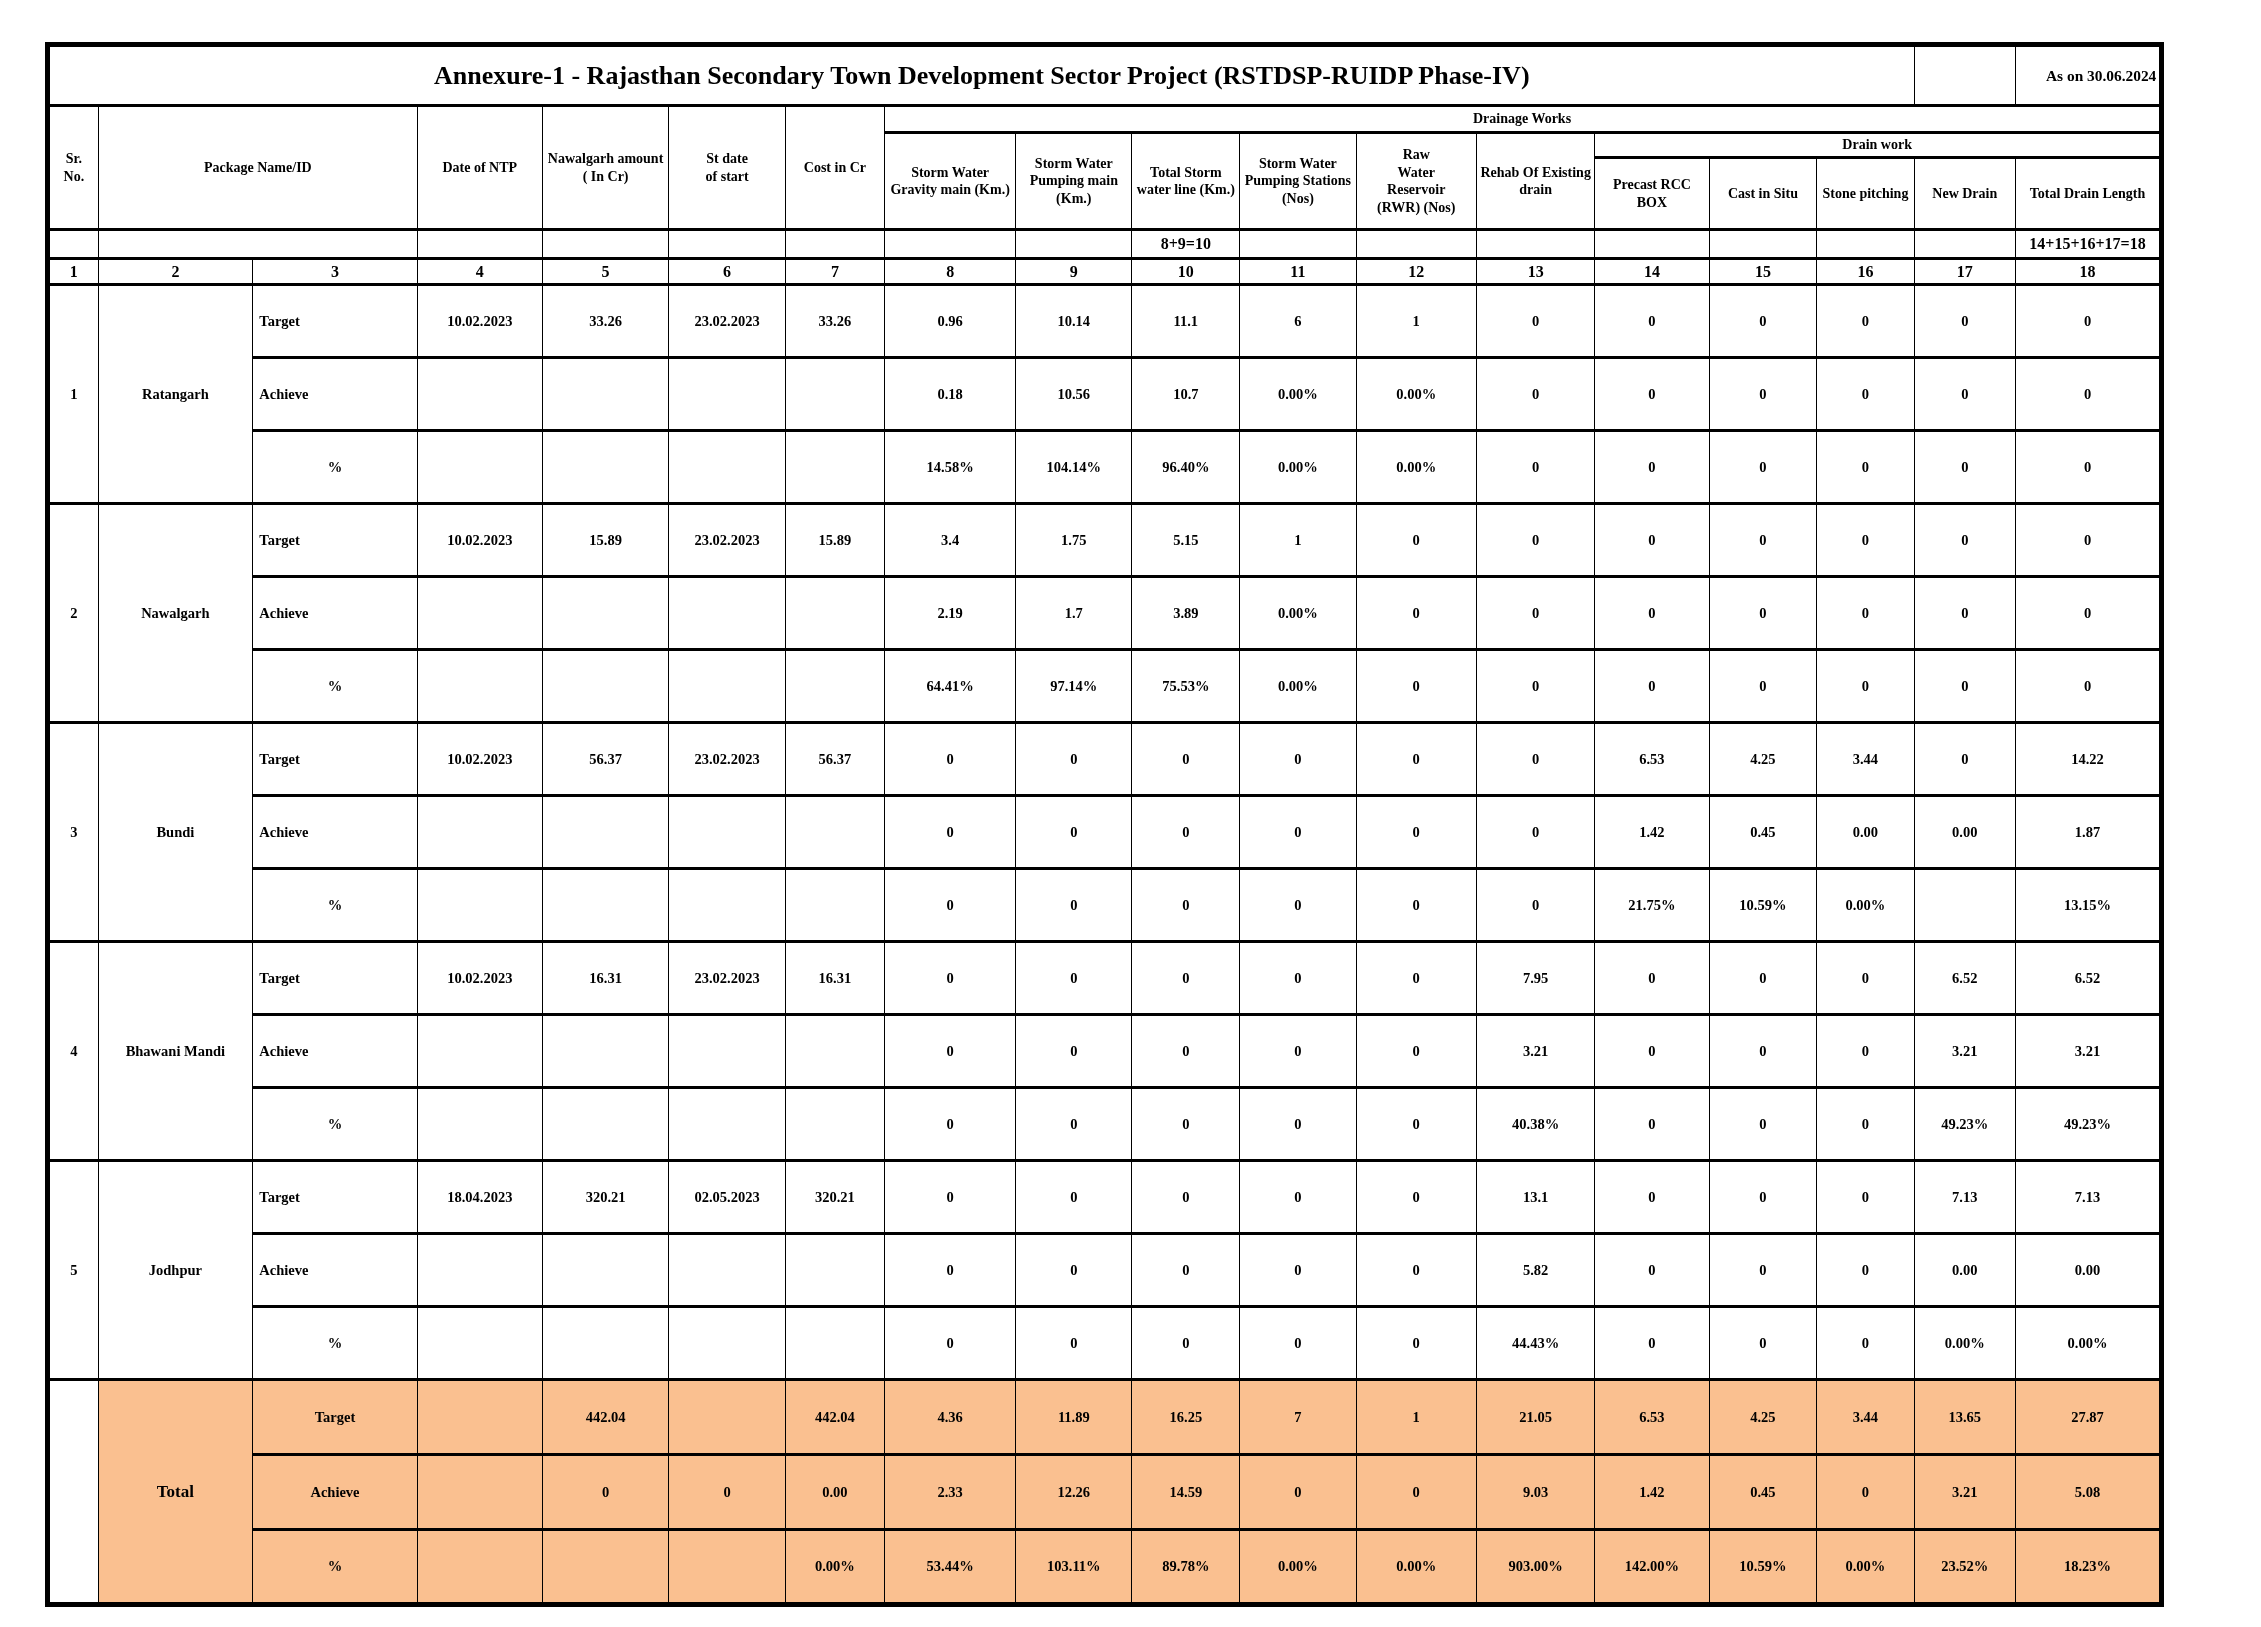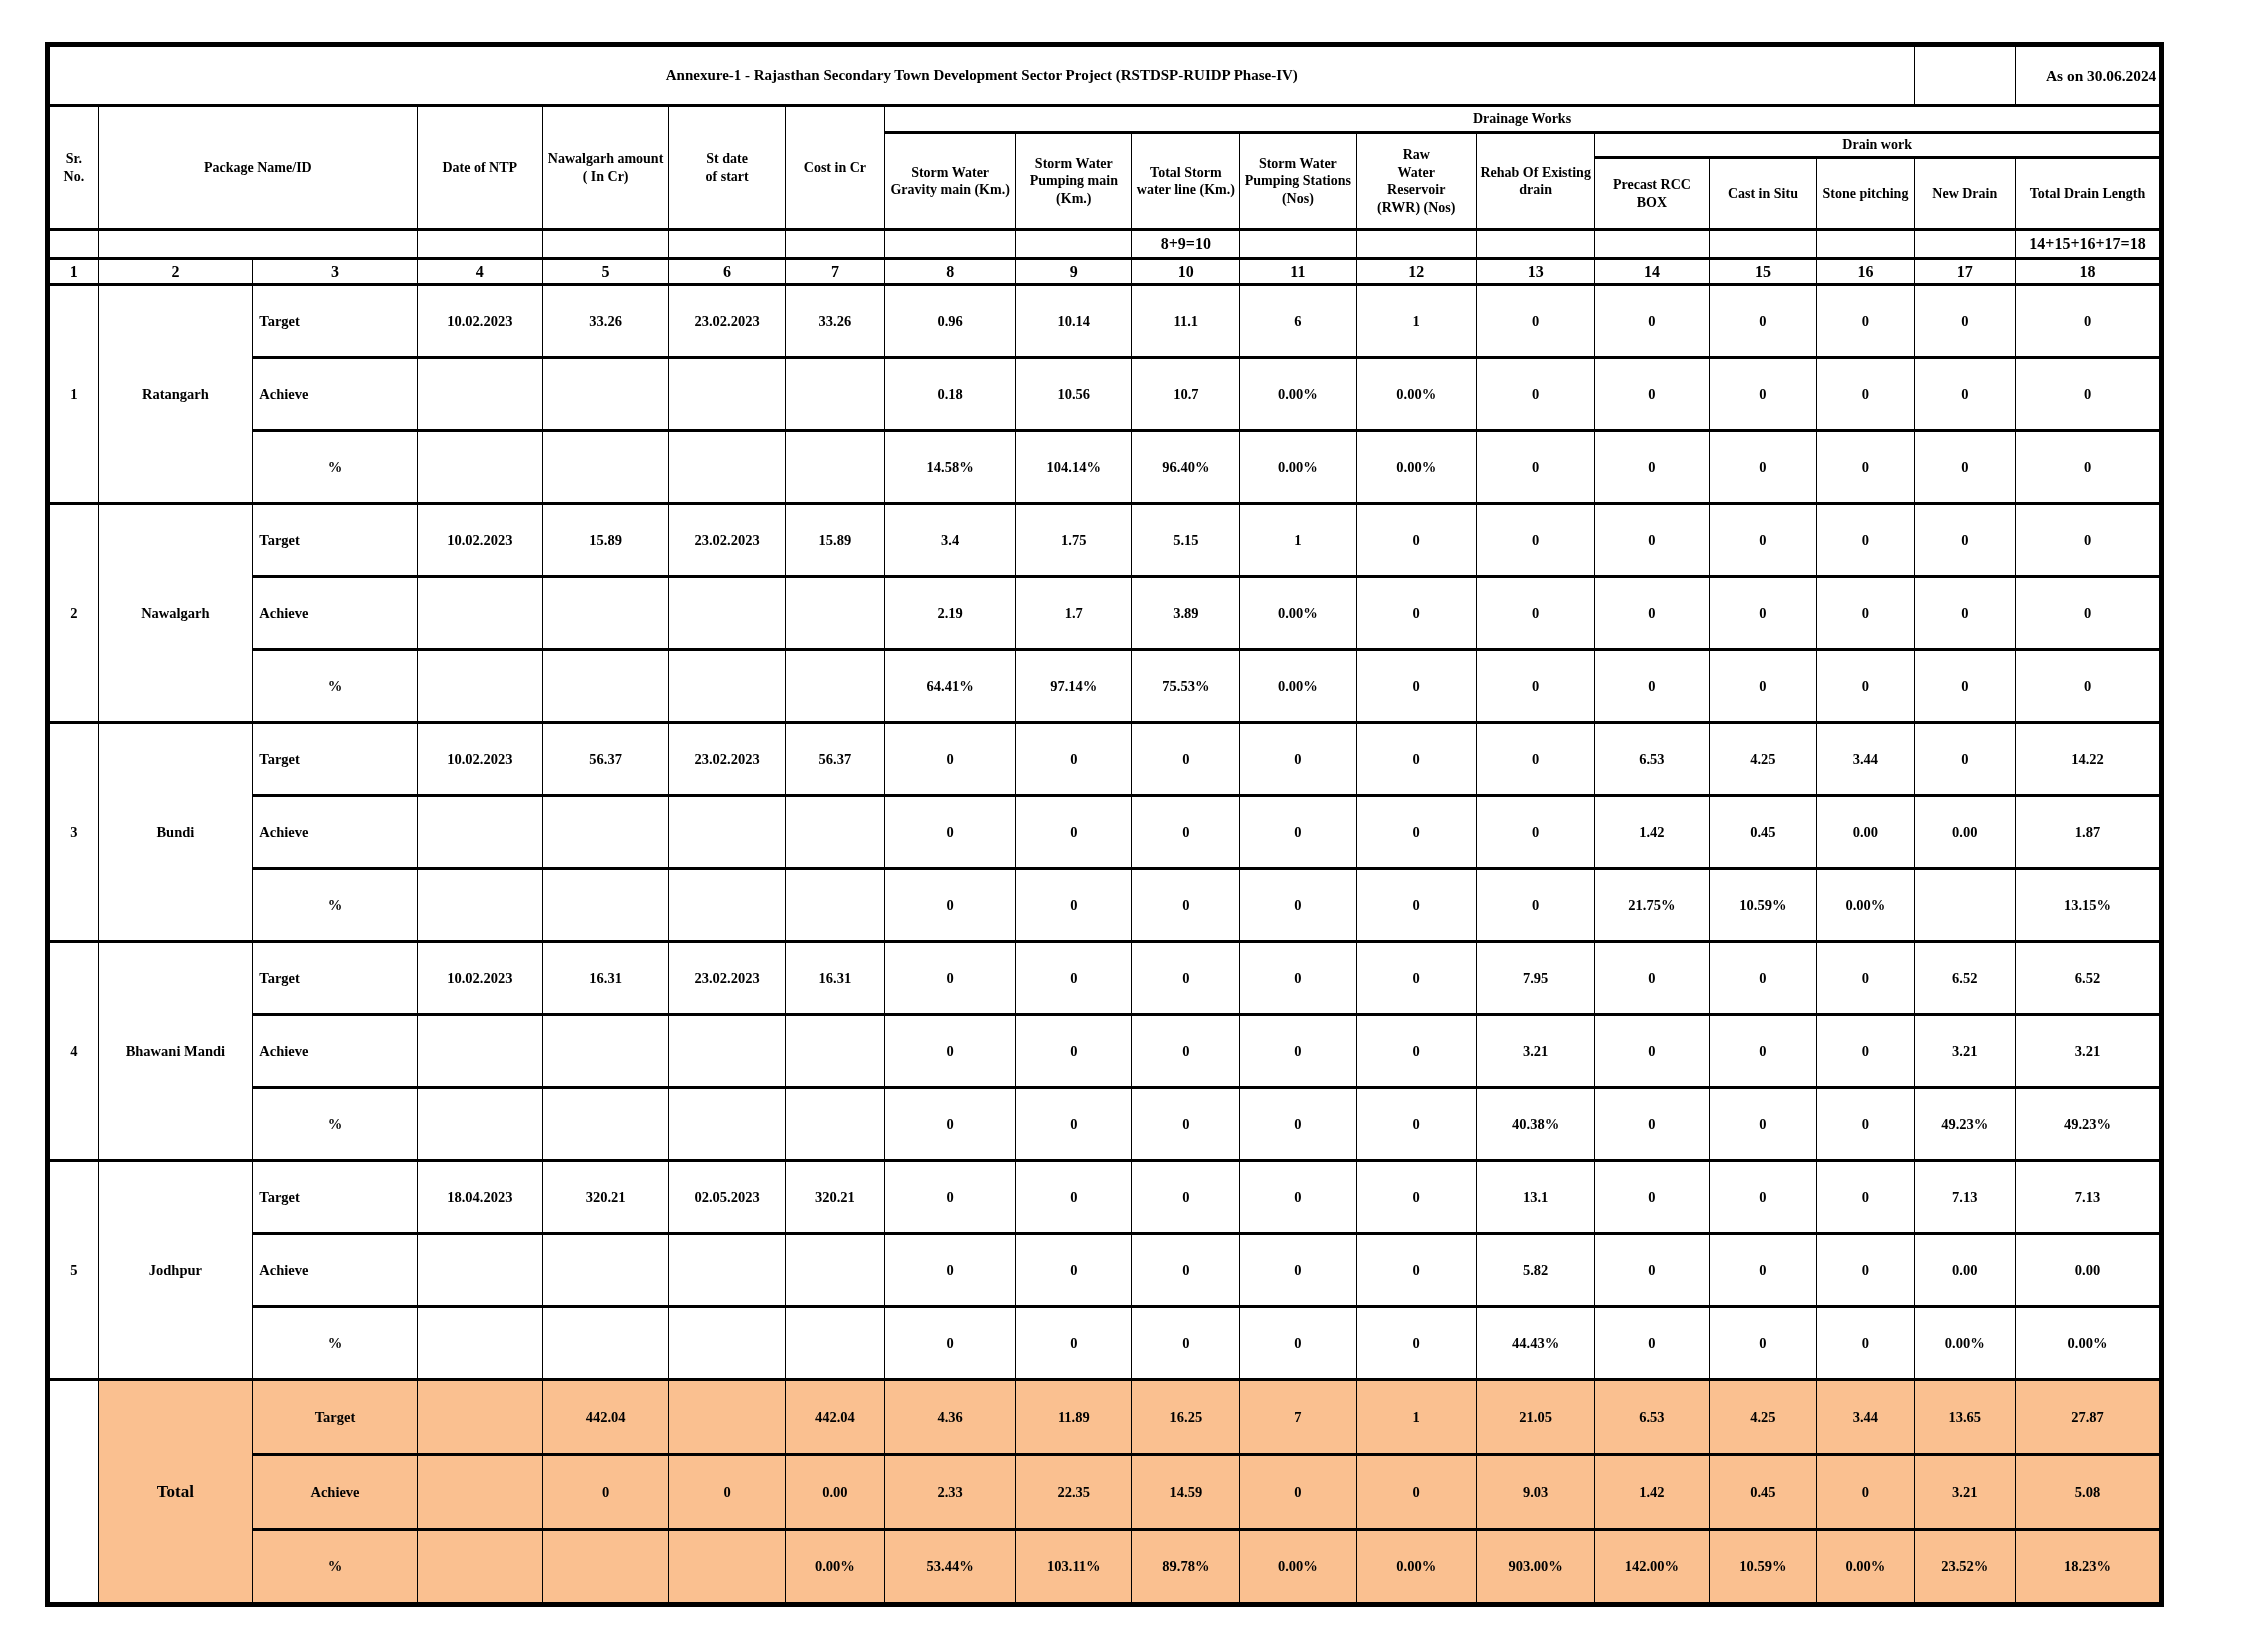--- a/index.html
+++ b/index.html
@@ -2,21 +2,21 @@
 <html style="font-size:7.2px"><head>
 <meta charset="utf-8">
 <style>
   html,body{margin:0;padding:0;background:#ffffff;}
   body{width:2302px;height:1628px;position:relative;font-family:"Liberation Serif","DejaVu Serif",serif;color:#000;}
   table#annexure{position:absolute;left:45px;top:42px;width:2119px;border-collapse:collapse;table-layout:fixed;border:5.4px solid #000;}
   td{border:1.4px solid #000;border-top-width:3.2px;border-bottom-width:3.2px;text-align:center;vertical-align:middle;font-weight:bold;font-size:14.5px;padding:0 2.7px;overflow:hidden;}
   .pre{white-space:pre-line;line-height:1.25;}
   .lt{text-align:left;padding-left:6.3px;}
   .tot{background:#FAC090;}
-  .title-cell{font-size:15px;}
+  .title-cell{font-size:26px;}
   .ason-cell{font-size:15.4px;text-align:right;padding-left:7.2px;}
   .hsm{font-size:14px;}
   .sm{font-size:16px;}
   .total-label{font-size:17px;}
   tr.r-title{height:61px;}
   tr.r-hdr1{height:27px;}
   tr.r-hdr2{height:25px;}
   tr.r-hdr3{height:72px;}
   tr.r-f{height:29px;}
   tr.r-n{height:26px;}
@@ -441,21 +441,21 @@
     <td class="tot">13.65</td>
     <td class="tot">27.87</td>
   </tr>
   <tr class="r-totd">
     <td class="tot">Achieve</td>
     <td class="tot"></td>
     <td class="tot">0</td>
     <td class="tot">0</td>
     <td class="tot">0.00</td>
     <td class="tot">2.33</td>
-    <td class="tot">22.35</td>
+    <td class="tot">12.26</td>
     <td class="tot">14.59</td>
     <td class="tot">0</td>
     <td class="tot">0</td>
     <td class="tot">9.03</td>
     <td class="tot">1.42</td>
     <td class="tot">0.45</td>
     <td class="tot">0</td>
     <td class="tot">3.21</td>
     <td class="tot">5.08</td>
   </tr>

